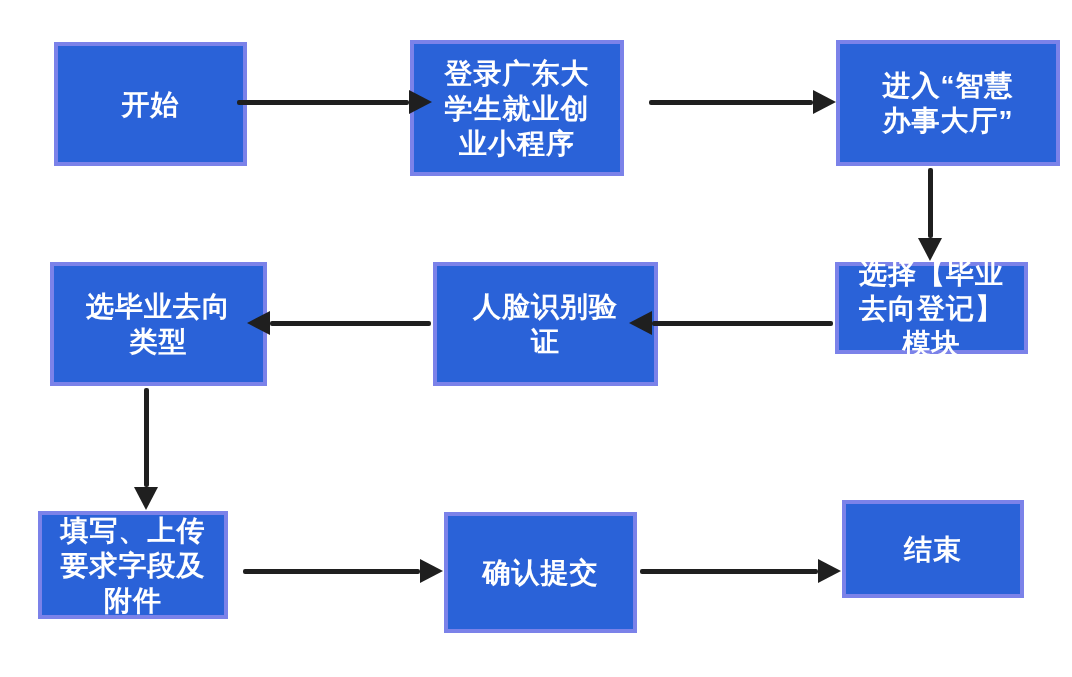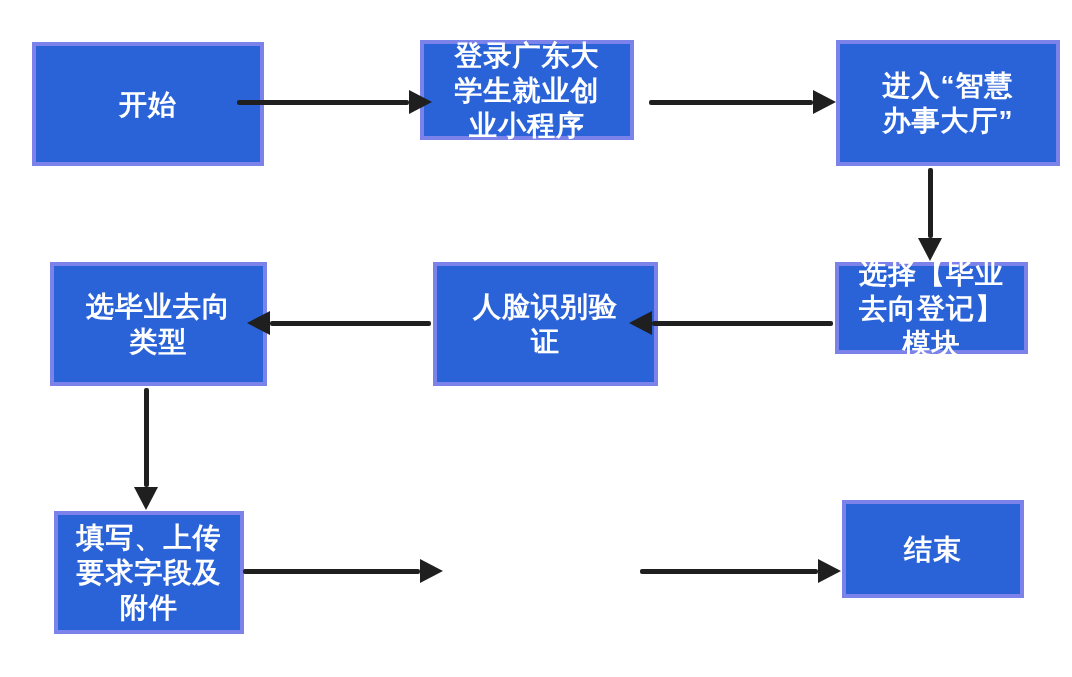--- a/index.html
+++ b/index.html
@@ -31,38 +31,39 @@
   .head { position:absolute; width:0; height:0; }
   .head-right { border-top:12px solid transparent; border-bottom:12px solid transparent; border-left:23px solid #1f1f1f; }
   .head-left  { border-top:12px solid transparent; border-bottom:12px solid transparent; border-right:23px solid #1f1f1f; }
   .head-down  { border-left:12px solid transparent; border-right:12px solid transparent; border-top:23px solid #1f1f1f; }
 </style>
 </head>
 <body>
 
 <div class="canvas">
 
-  <div class="node" style="left:32px;  top:42px; width:232px; height:124px">开始</div>
-  <div class="node" style="left:420px; top:40px; width:214px; height:100px">登录广东大
+  <div class="node" style="left:54px;  top:42px; width:193px; height:124px">开始</div>
+  <div class="node" style="left:410px; top:40px; width:214px; height:136px">登录广东大
 学生就业创
 业小程序</div>
   <div class="node" style="left:836px; top:40px; width:224px; height:126px">进入“智慧
 办事大厅”</div>
 
   <div class="node" style="left:835px; top:262px; width:193px; height:92px">选择【毕业
 去向登记】
 模块</div>
   <div class="node" style="left:433px; top:262px; width:225px; height:124px">人脸识别验
 证</div>
   <div class="node" style="left:50px;  top:262px; width:217px; height:124px">选毕业去向
 类型</div>
 
-  <div class="node" style="left:54px;  top:511px; width:190px; height:123px">填写、上传
+  <div class="node" style="left:38px;  top:511px; width:190px; height:108px">填写、上传
 要求字段及
 附件</div>
+  <div class="node" style="left:444px; top:512px; width:193px; height:121px">确认提交</div>
   <div class="node" style="left:842px; top:500px; width:182px; height:98px">结束</div>
 
   <div>
     <div class="stem-h" style="left:237px; top:100px; width:172px;"></div>
     <div class="head head-right" style="left:409px; top:90px;"></div>
   </div>
 
   <div>
     <div class="stem-h" style="left:649px; top:100px; width:164px;"></div>
     <div class="head head-right" style="left:813px; top:90px;"></div>

